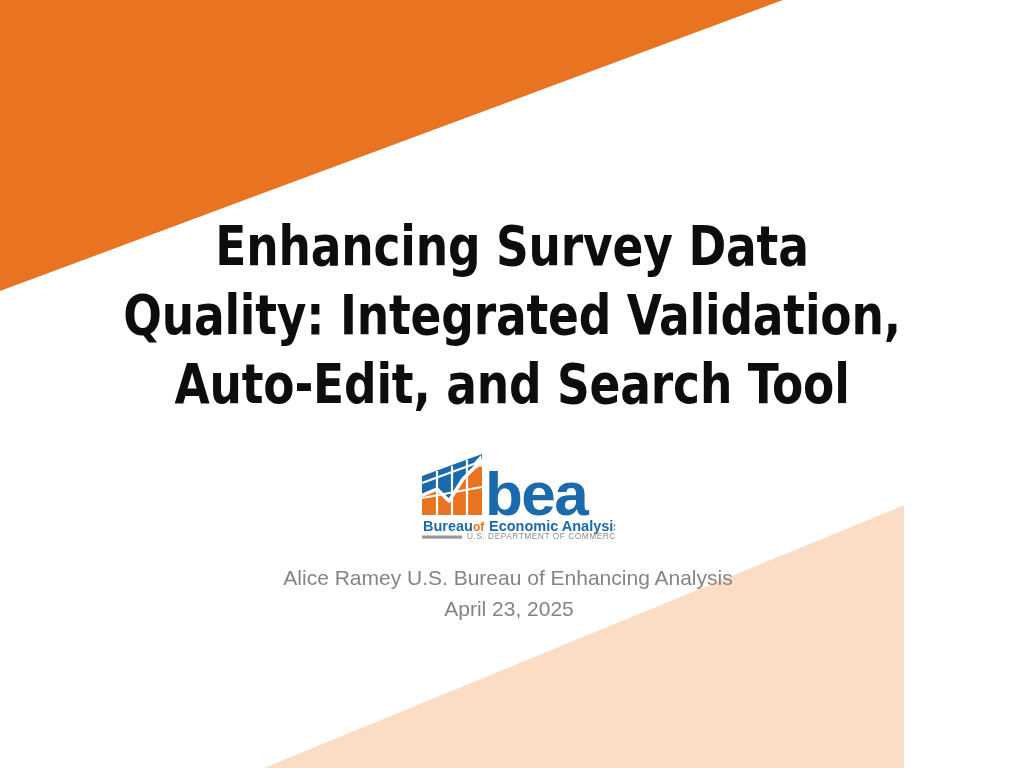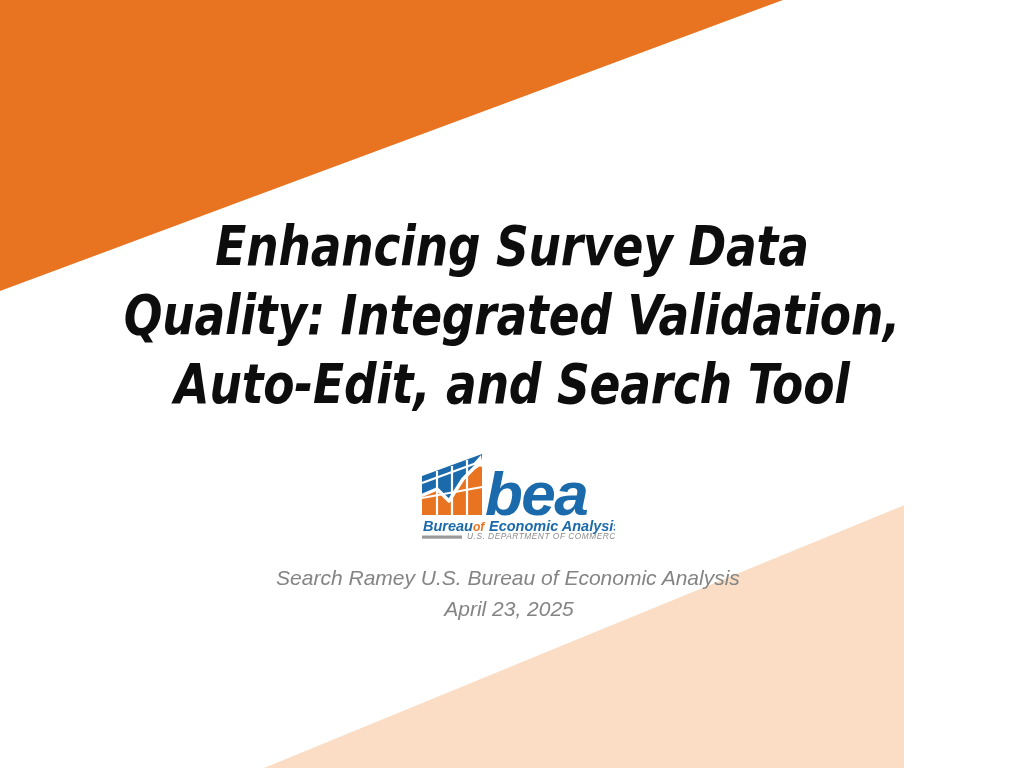--- a/index.html
+++ b/index.html
@@ -7,21 +7,20 @@
     padding: 0;
     background: #ffffff;
   }
   #slide {
     position: relative;
     width: 904px;
     height: 768px;
     overflow: hidden;
     background: #ffffff;
     font-family: "Liberation Sans", sans-serif;
-    font-style: italic;
   }
 
   
   .shape {
     position: absolute;
     left: 0;
     top: 0;
     width: 1024px;
     height: 768px;
     pointer-events: none;
@@ -141,18 +140,18 @@
       <text x="4" y="82" font-family="'Liberation Sans', sans-serif" font-size="14.5" font-weight="bold" fill="#1B6AAB">Bureau</text>
       <text x="54" y="82" font-family="'Liberation Sans', sans-serif" font-size="12" font-weight="bold" fill="#E87422">of</text>
       <text x="70" y="82" font-family="'Liberation Sans', sans-serif" font-size="14.5" font-weight="bold" fill="#1B6AAB">Economic Analysis</text>
 
       <rect x="3" y="86.5" width="40" height="3.2" fill="#9A9A9A"></rect>
       <text x="48" y="90" font-family="'Liberation Sans', sans-serif" font-size="8.4" fill="#8C8C8C" letter-spacing="0.5">U.S. DEPARTMENT OF COMMERCE</text>
     </svg>
   </div>
 
   <div id="subtitle-block">
-    <span class="subtitle-line author">Search Ramey U.S. Bureau of Economic Analysis</span>
+    <span class="subtitle-line author">Alice Ramey U.S. Bureau of Enhancing Analysis</span>
     <span class="subtitle-line date">April 23, 2025</span>
   </div>
 
 
 </div>
 
 </body></html>

